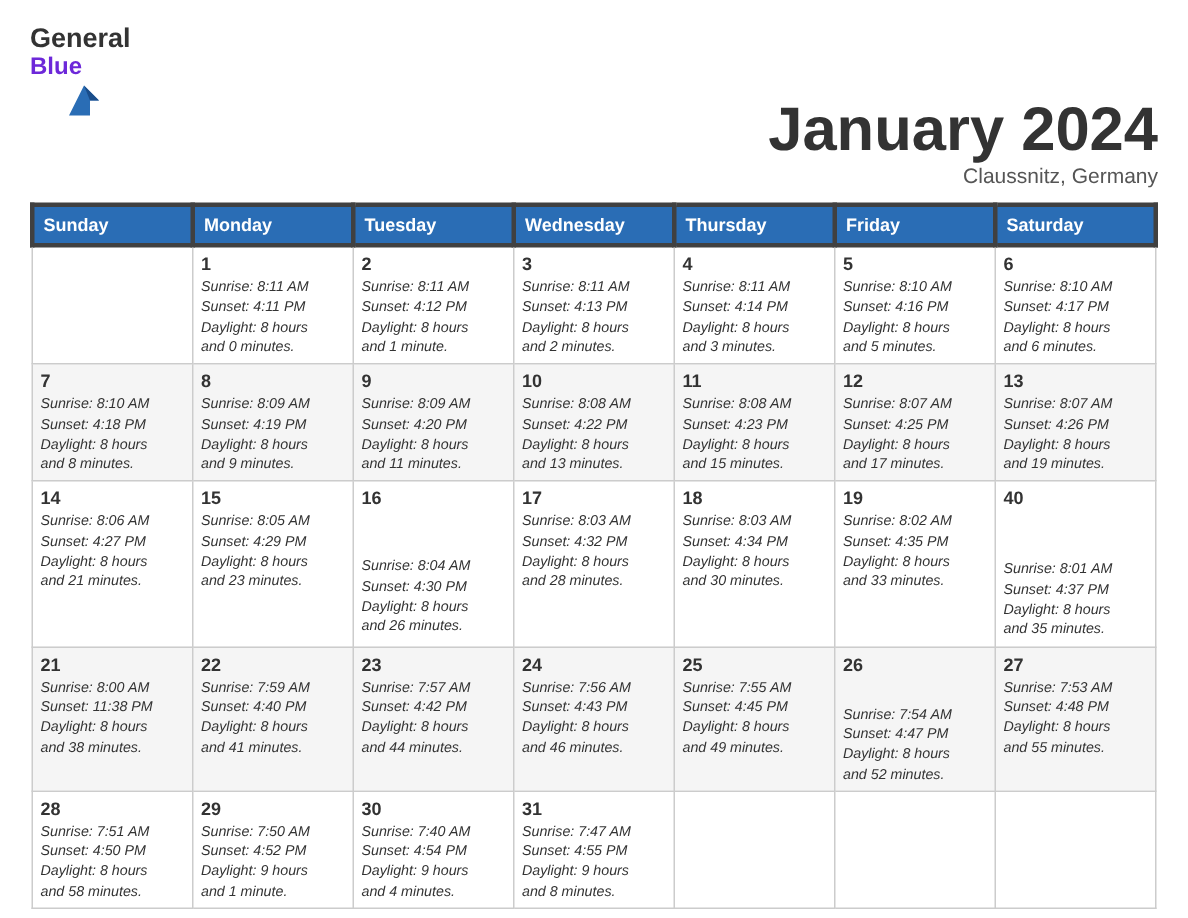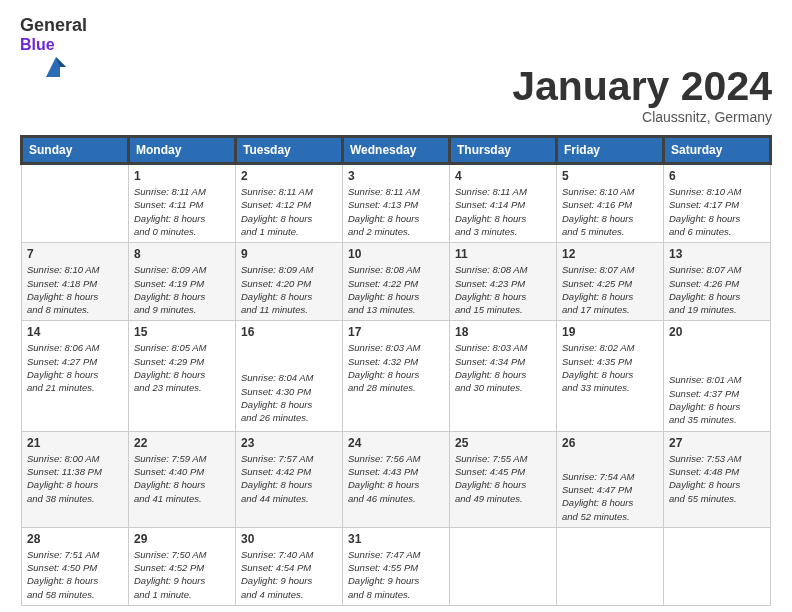--- a/index.html
+++ b/index.html
@@ -275,21 +275,21 @@
 and 30 minutes.</div>
           </td>
           <td>
             <span class="day-number">19</span>
             <div class="day-info" style="white-space: pre-line;">Sunrise: 8:02 AM
 Sunset: 4:35 PM
 Daylight: 8 hours
 and 33 minutes.</div>
           </td>
           <td>
-            <span class="day-number">20</span>
+            <span class="day-number">40</span>
             <div class="day-info" style="white-space: pre-line; margin-top: 34px;">Sunrise: 8:01 AM
 Sunset: 4:37 PM
 Daylight: 8 hours
 and 35 minutes.</div>
           </td>
         </tr>
         <tr>
           <td>
             <span class="day-number">21</span>
             <div class="day-info" style="white-space: pre-line;">Sunrise: 8:00 AM

